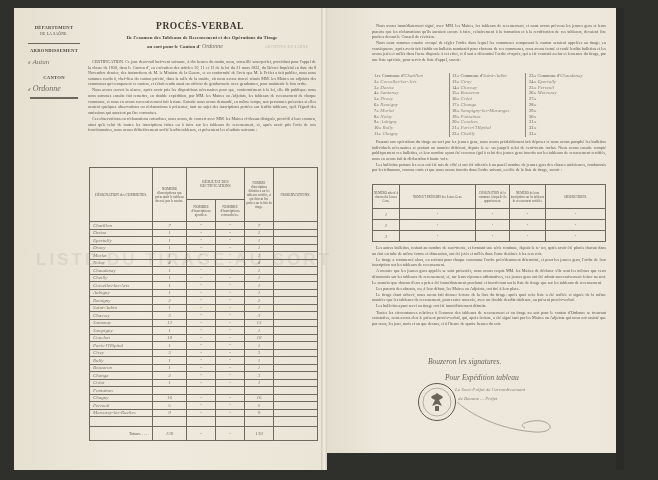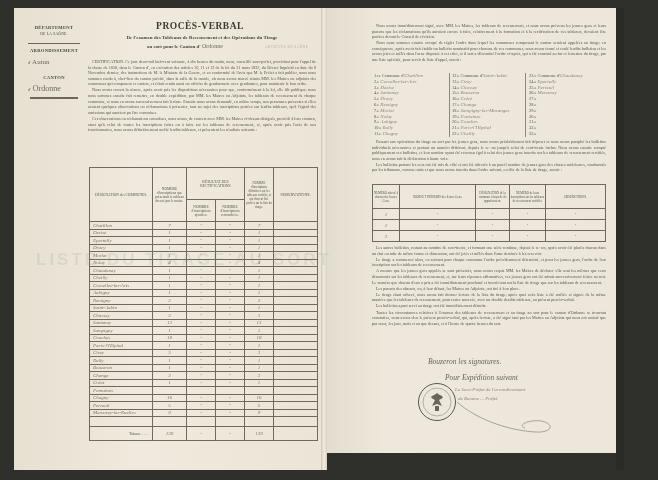--- a/index.html
+++ b/index.html
@@ -1,18 +1,18 @@
 <!DOCTYPE html>
 <html><head>
 <meta charset="utf-8">
 <style>
   html,body{margin:0;padding:0;}
   body{width:658px;height:480px;background:#2f302c;position:relative;overflow:hidden;font-family:"Liberation Serif",serif;color:#3a3630;}
   .pg{position:absolute;background:linear-gradient(90deg,#e6e0d1 0%,#efeadd 40%,#ebe5d7 100%);}
-  .ink{color:#6f6a60;font-family:"Liberation Serif",serif;}
+  .ink{color:#6f6a60;font-family:"Liberation Serif",serif;font-style:italic;}
   .tiny{font-size:4.2px;line-height:5.6px;color:#5a554c;text-align:justify;}
   .hdr-block{position:absolute;text-align:center;font-size:4.6px;letter-spacing:.3px;color:#4b463e;}
   .rule{position:absolute;height:1px;background:#6d675d;}
   table.reg{border-collapse:collapse;position:absolute;font-size:3.6px;color:#5c574e;}
   table.reg td,table.reg th{border:0.8px solid #6f695f;padding:0;text-align:center;font-weight:normal;vertical-align:middle;}
   .cell-name{text-align:left!important;padding-left:3px!important;font-style:italic;color:#7b7568;font-size:5px;}
   .num{font-style:italic;color:#7a7467;font-size:5px;}
   .commune-list{position:absolute;font-size:4.4px;line-height:5.8px;color:#5a554c;}
   .commune-list div{white-space:nowrap;}
   .commune-list .hand{font-style:italic;color:#8a8478;font-size:5px;}
@@ -403,21 +403,21 @@
   <p style="margin:0 0 0.5px 0;text-indent:4px;">Les autres bulletins, restant au nombre de cent-trente, et formant une série continue, depuis le n.º un, après avoir été placés chacun dans un étui ou tube de même forme et dimension, ont été jetés et mêlés dans l'urne destinée à les recevoir.</p>
   <p style="margin:0 0 0.5px 0;text-indent:4px;">Le tirage a commencé alors, en suivant pour chaque commune l'ordre précédemment déterminé, et pour les jeunes gens, l'ordre de leur inscription sur les tableaux de recensement.</p>
   <p style="margin:0 0 0.5px 0;text-indent:4px;">A mesure que les jeunes gens appelés se sont présentés, nous avons requis MM. les Maires de déclarer s'ils sont les mêmes que ceux dénommés sur les tableaux de recensement, et, sur leurs réponses affirmatives, ces jeunes gens ont été admis successivement à tirer au sort. Le numéro que chacun d'eux a pris a été immédiatement proclamé et inscrit tant sur la liste de tirage que sur les tableaux de recensement.</p>
   <p style="margin:0 0 0.5px 0;text-indent:4px;">Les parents des absents, ou, à leur défaut, les Maires ou Adjoints, ont tiré à leur place.</p>
   <p style="margin:0 0 0.5px 0;text-indent:4px;">Le tirage étant achevé, nous avons fait donner lecture de la liste du tirage; après quoi cette liste a été arrêtée et signée de la même manière que les tableaux de recensement, pour rester annexée, avec un double desdits tableaux, au présent procès-verbal.</p>
   <p style="margin:0 0 0.5px 0;text-indent:4px;">Les bulletins ayant servi au tirage ont été immédiatement détruits.</p>
   <p style="margin:0;text-indent:4px;">Toutes les circonstances relatives à l'examen des tableaux de recensement et au tirage au sort pour le canton d'Ordonne se trouvant constatées, nous avons clos le présent procès-verbal, qui, après lecture, a été signé tant par les Maires ou Adjoints qui nous ont assisté que par nous, les jour, mois et an que dessus, et à l'heure de quatre heures du soir.</p>
 </div>
 
 <div class="sig" style="left:428px;top:357px;font-size:7.5px;">Bouzeron les signatures.</div>
-<div class="sig" style="left:445px;top:373px;font-size:7.5px;">Pour Expédition suivant</div>
+<div class="sig" style="left:445px;top:373px;font-size:7.5px;">Pour Expédition tableau</div>
 <div class="sig" style="left:455px;top:387px;font-size:5px;color:#8a8478;">Le Sous-Préfet de l'arrondissement</div>
 <div class="sig" style="left:458px;top:396px;font-size:5px;color:#8a8478;">de Beaune ... Préfet</div>
 
 <div style="position:absolute;left:418px;top:383px;width:38px;height:38px;border-radius:50%;border:1.2px solid #5d584f;box-sizing:border-box;">
   <svg width="36" height="36" viewBox="0 0 36 36" style="position:absolute;left:0;top:0;">
     <circle cx="18" cy="18" r="14" fill="none" stroke="#7a7467" stroke-width="0.5"></circle>
     <path d="M18 9 C16 11 14 11 12 13 C13 15 15 15 16 16 L13 22 L18 20 L23 22 L20 16 C21 15 23 15 24 13 C22 11 20 11 18 9 Z" fill="#6a655b"></path>
     <rect x="16" y="22" width="4" height="5" fill="#6a655b"></rect>
   </svg>
 

